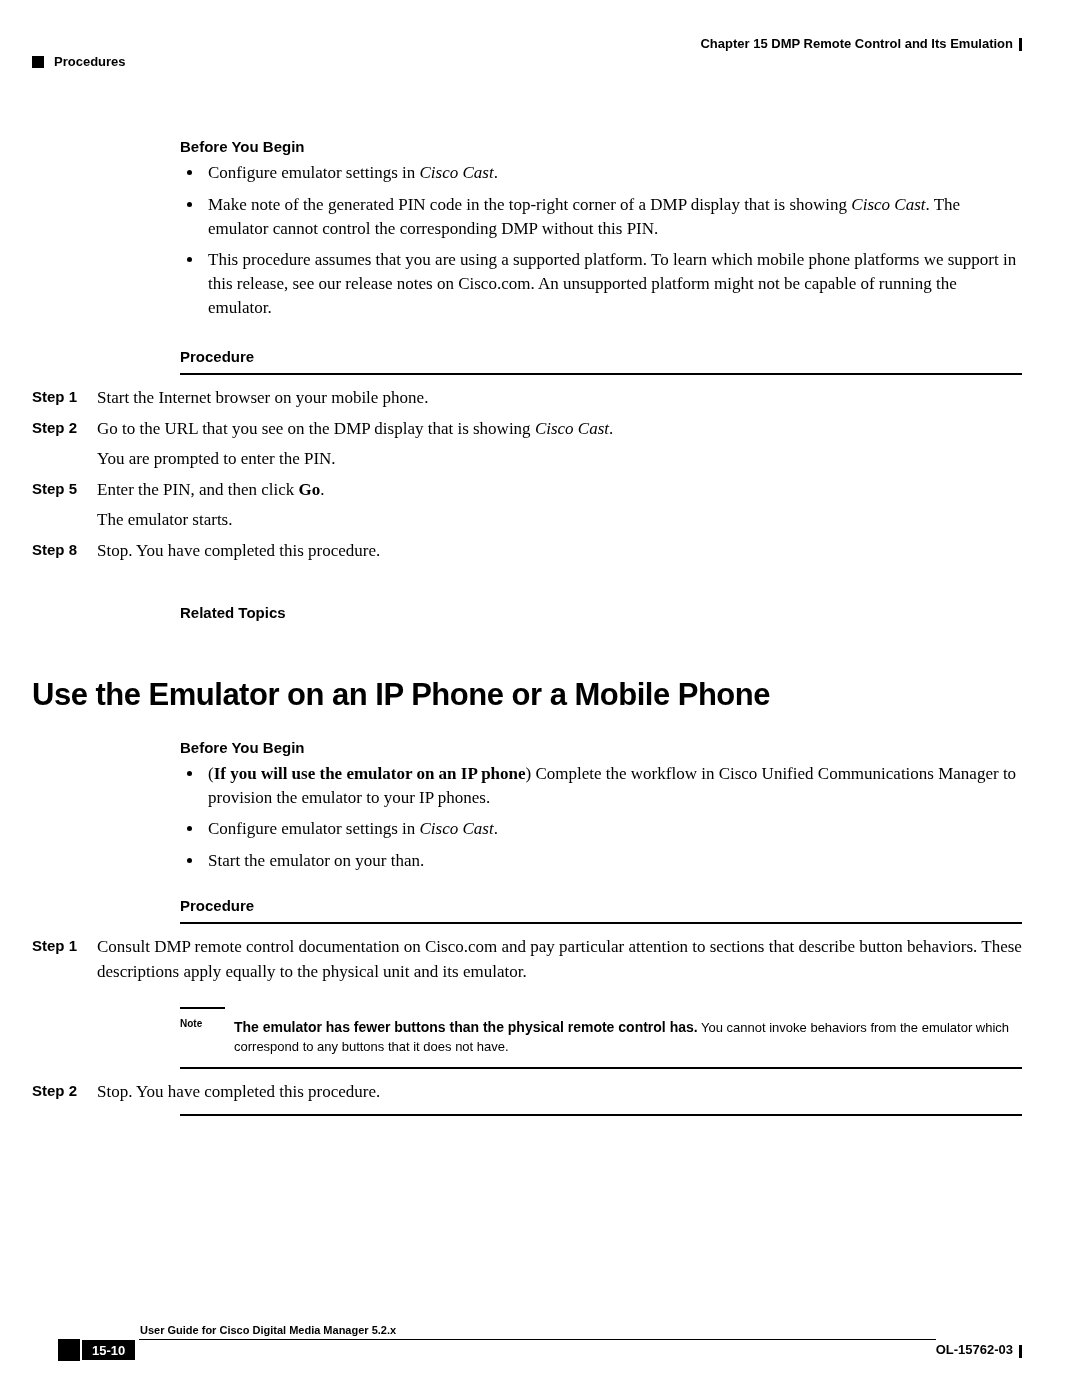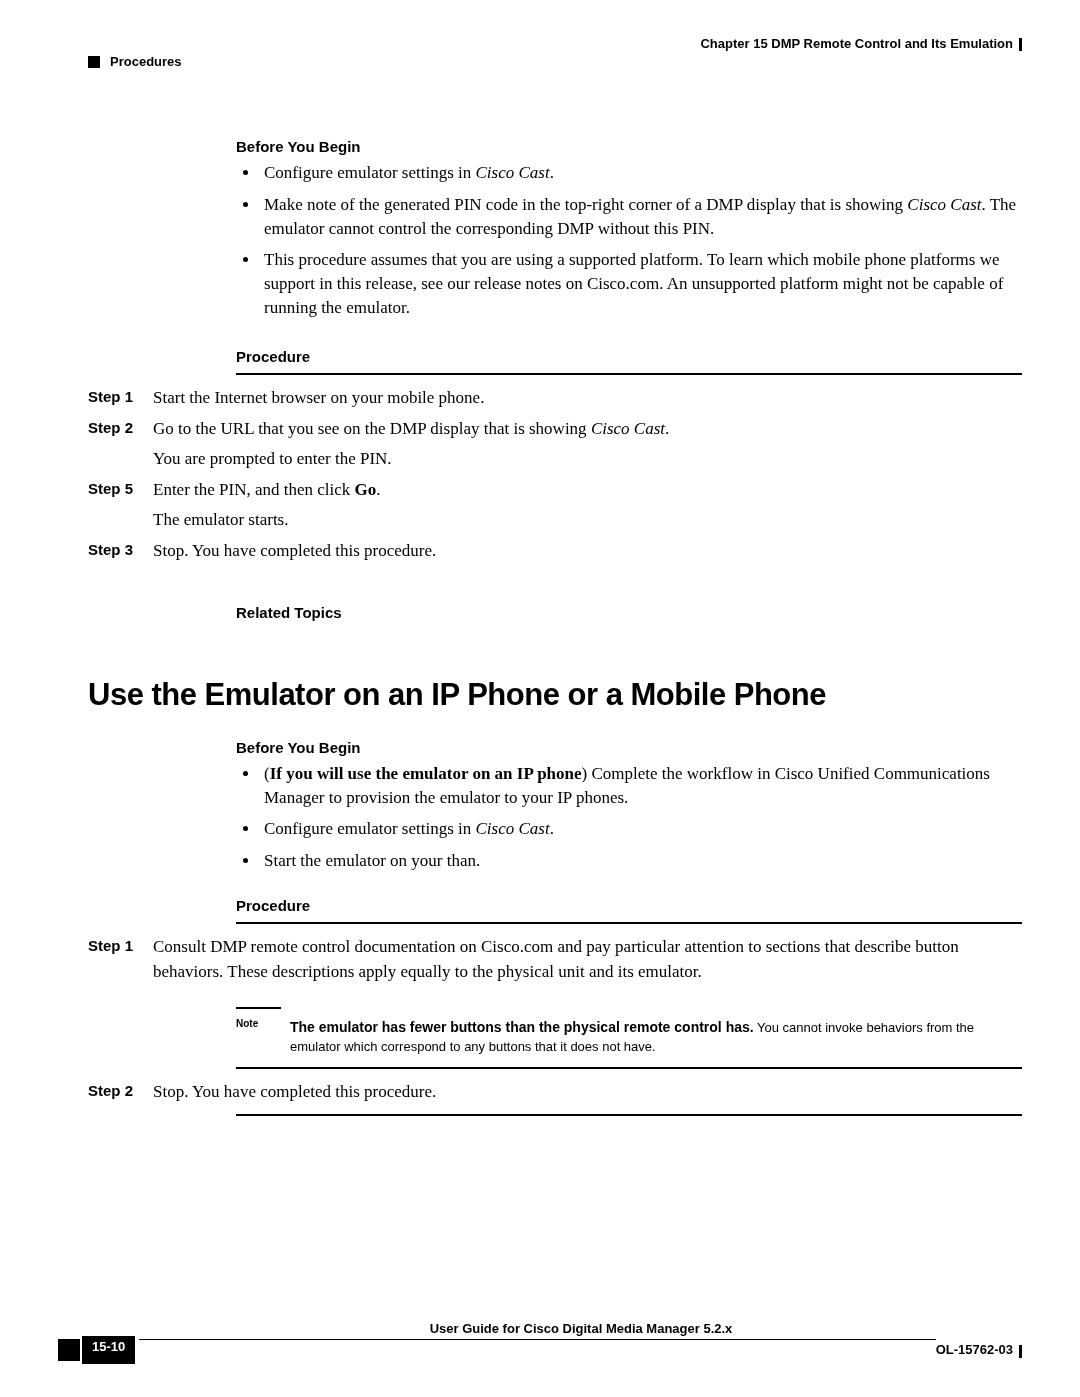--- a/index.html
+++ b/index.html
@@ -8,21 +8,21 @@
     background: #fff;
     width: 1080px;
     font-family: "Times New Roman", Times, serif;
     color: #000;
   }
   .page {
     position: relative;
     width: 1080px;
     height: 1397px;
     box-sizing: border-box;
-    padding: 36px 58px 36px 88px;
+    padding: 36px 58px 36px 32px;
   }
   .hdr {
     position: relative;
     height: 30px;
   }
   .hdr-right {
     text-align: right;
     font-family: Arial, Helvetica, sans-serif;
     font-weight: bold;
     font-size: 13px;
@@ -176,43 +176,42 @@
 
   .footer {
     position: absolute;
     left: 58px;
     right: 58px;
     bottom: 36px;
   }
   .footer-book {
     font-family: Arial, Helvetica, sans-serif;
     font-weight: bold;
-    font-size: 13px;
+    font-size: 11px;
     margin-left: 82px;
     margin-bottom: 3px;
-    text-align: center;
   }
   .footer-bar {
     position: relative;
     height: 22px;
     display: flex;
     align-items: center;
   }
   .footer-blk {
     width: 22px;
     height: 22px;
     background: #000;
   }
   .footer-page {
     background: #000;
     color: #fff;
     font-family: Arial, Helvetica, sans-serif;
     font-weight: bold;
     font-size: 13px;
-    height: 28px;
+    height: 20px;
     line-height: 22px;
     padding: 0 10px;
     margin-left: 2px;
   }
   .footer-line-wrap {
     flex: 1;
     display: flex;
     flex-direction: column;
     justify-content: center;
     margin-left: 4px;
@@ -292,21 +291,21 @@
         </div>
       </div>
       <div class="step-row">
         <div class="step-lbl">Step 5</div>
         <div class="step-txt">
           <span>Enter the PIN, and then click </span><b>Go</b><span>.</span>
           <span class="cont">The emulator starts.</span>
         </div>
       </div>
       <div class="step-row">
-        <div class="step-lbl">Step 3</div>
+        <div class="step-lbl">Step 8</div>
         <div class="step-txt">Stop. You have completed this procedure.</div>
       </div>
     </div>
 
     <div class="indent" style="margin-top:40px">
       <div class="sub">Related Topics</div>
     </div>
 
     <div class="sec2">
       <h1 class="sec">Use the Emulator on an IP Phone or a Mobile Phone</h1>

